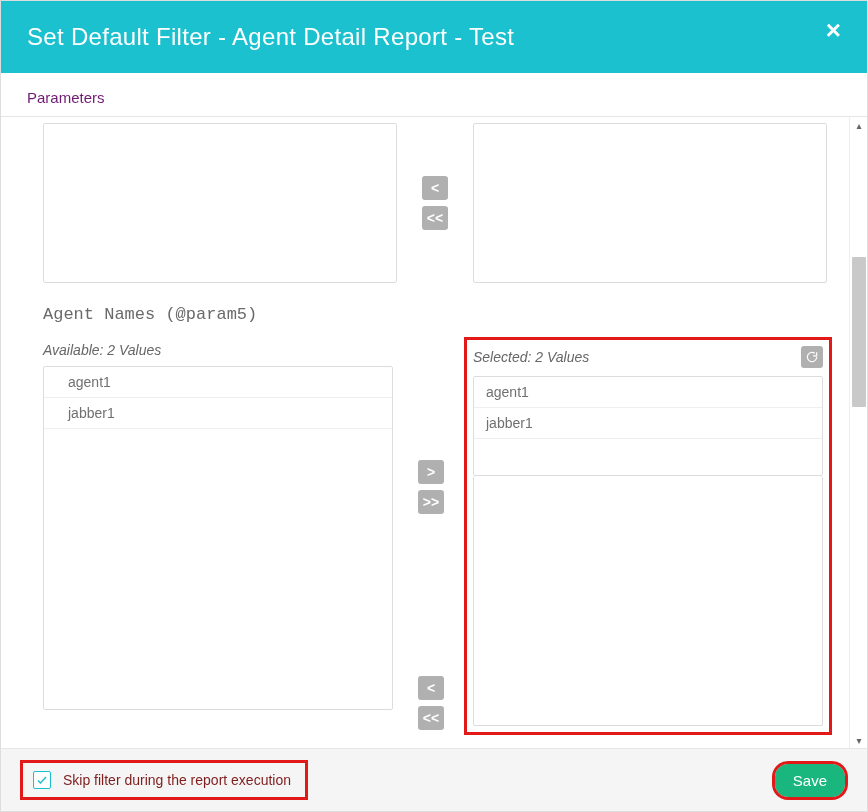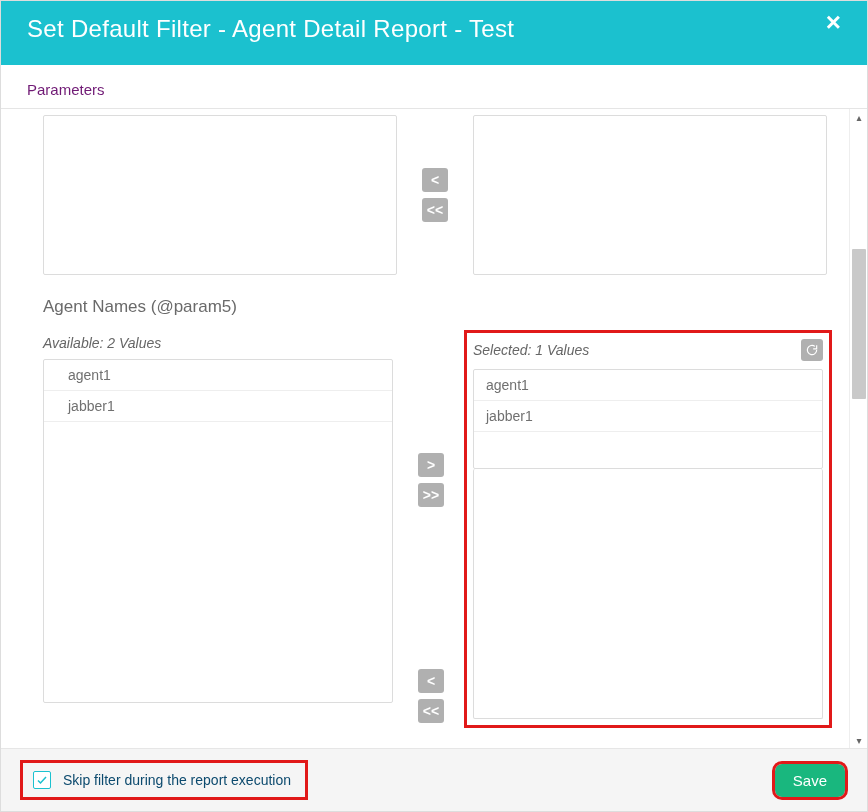--- a/index.html
+++ b/index.html
@@ -11,21 +11,21 @@
     background: #fff;
     width: 868px;
     height: 812px;
     overflow: hidden;
     border: 1px solid #ddd;
   }
   .modal { display:flex; flex-direction:column; height:100%; }
   .header {
     background: #1bc1cf;
     color: #fff;
-    padding: 14px 26px 22px 26px;
+    padding: 22px 26px 22px 26px;
     display:flex; align-items:flex-start; justify-content:space-between;
   }
   .header-title {
     font-size: 24px; font-weight: 300; letter-spacing:0.3px;
   }
   .close-x {
     font-size: 26px; font-weight: 700; line-height: 1;
     cursor:pointer; user-select:none; margin-top:-6px;
   }
   .tabbar {
@@ -78,21 +78,21 @@
     gap:6px;
   }
   .prev-box {
     border:1px solid #dcdcdc;
     border-radius:2px;
     background:#fff;
     flex:1 1 auto;
   }
   .prev-group .col, .prev-group .transfer-col { height: 160px; }
   .section-label {
-    font-size:17px; color:#6a6a6a; margin: 14px 0 18px 0; font-weight:400;
+    font-size:17px; color:#6a6a6a; margin: 14px 0 18px 0; font-weight:400;font-family:Liberation Mono, monospace;
   }
   .list-head {
     display:flex; align-items:center; justify-content:space-between;
     margin-bottom:8px; font-size:14px; color:#666;font-style:italic;
   }
   .reset-btn {
     width:22px; height:22px; border-radius:3px;
     background:#b0b0b0; display:flex; align-items:center; justify-content:center;
     cursor:pointer;
   }
@@ -150,24 +150,24 @@
     display:flex; align-items:center; gap:12px;
     padding: 8px 14px 8px 10px;
     outline:3px solid #e11919;
   }
   .chk {
     width:18px; height:18px; border:1px solid #1bc1cf; border-radius:2px;
     display:flex; align-items:center; justify-content:center; background:#fff;
     cursor:pointer;
   }
   .chk svg { width:12px; height:12px; stroke:#1bc1cf; stroke-width:3; fill:none; }
-  .skip-label { font-size:14px; color:#0c4a6e; }
+  .skip-label { font-size:14px; color:#7f1d1d; }
   .save-btn {
     background:#19b77e; color:#fff;
-    border-radius:7px; padding:8px 18px;
+    border-radius:13px; padding:8px 18px;
     font-size:15px; cursor:pointer;
     outline:3px solid #e11919;
   }
 </style>
 </head>
 <body>
 
 <div class="modal">
 
   <div class="header">
@@ -212,21 +212,21 @@
         <div class="transfer-col" style="justify-content:flex-start; padding-top:118px;">
           <div class="xfer-btn">&gt;</div>
           <div class="xfer-btn">&gt;&gt;</div>
           <div style="flex:1"></div>
           <div class="xfer-btn" style="margin-top:150px;">&lt;</div>
           <div class="xfer-btn">&lt;&lt;</div>
         </div>
 
         <div class="col highlight-red" style="padding:4px;">
           <div class="list-head">
-            <span>Selected: 1 Values</span>
+            <span>Selected: 2 Values</span>
             <span class="reset-btn" title="reset">
               <svg viewBox="0 0 24 24">
                   <path d="M20 12a8 8 0 1 1-3-6.2M20 4v6h-6"></path>
                 </svg>
             </span>
           </div>
           <div class="listbox" style="height:100px;">
             <div class="list-item">agent1</div>
             <div class="list-item">jabber1</div>
           </div>

